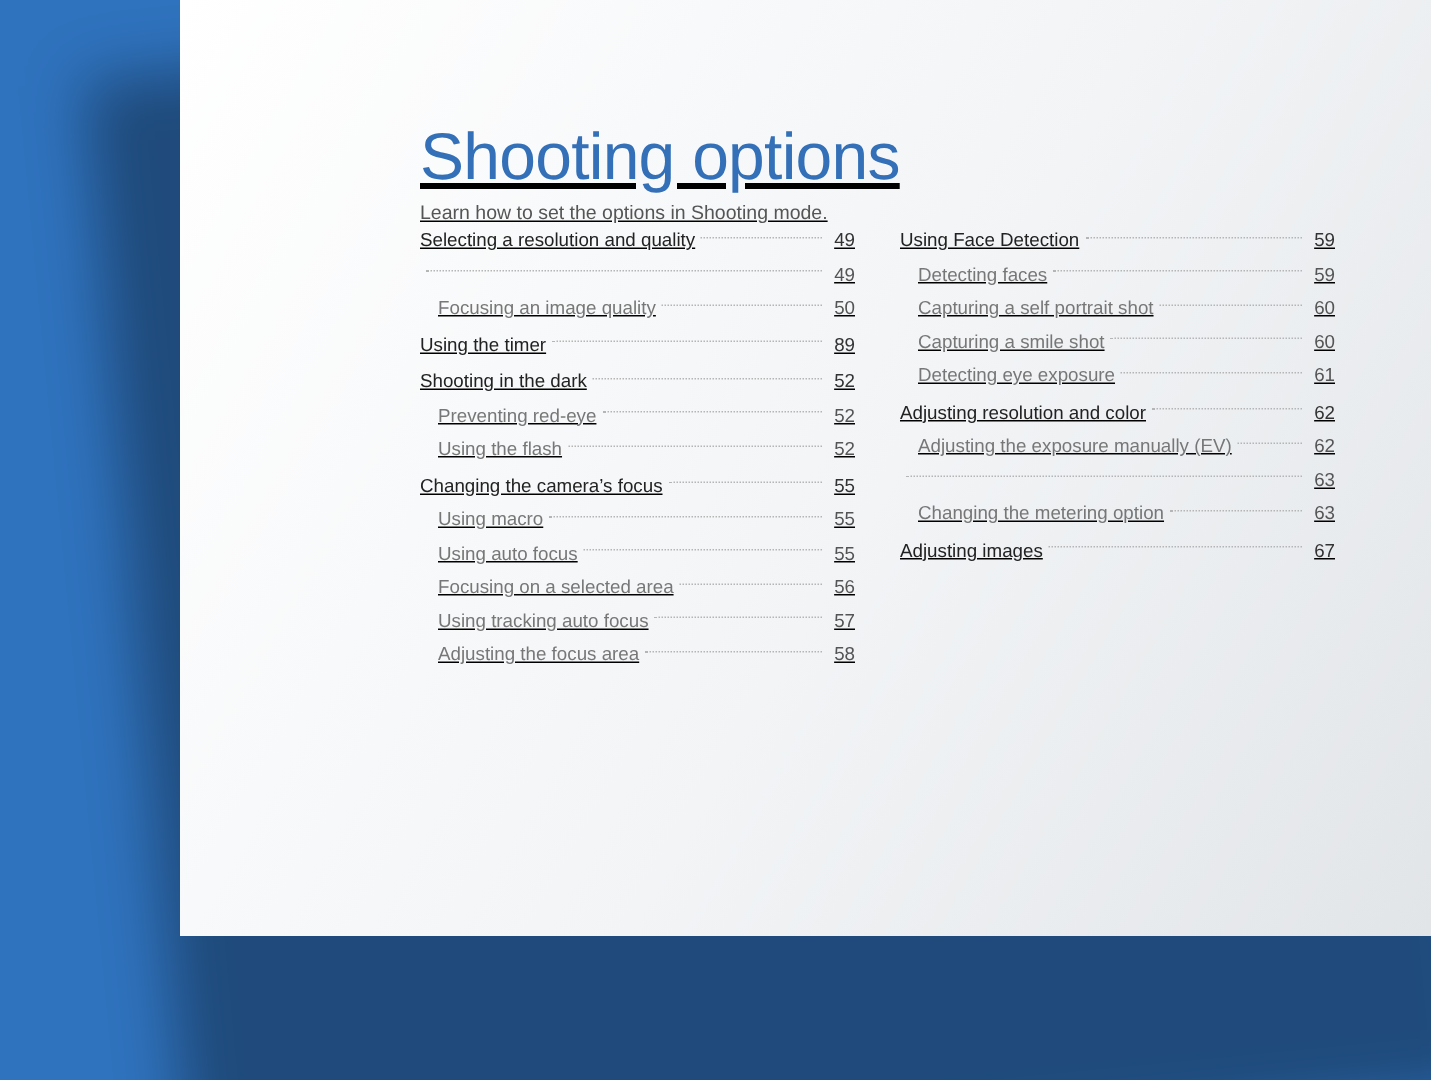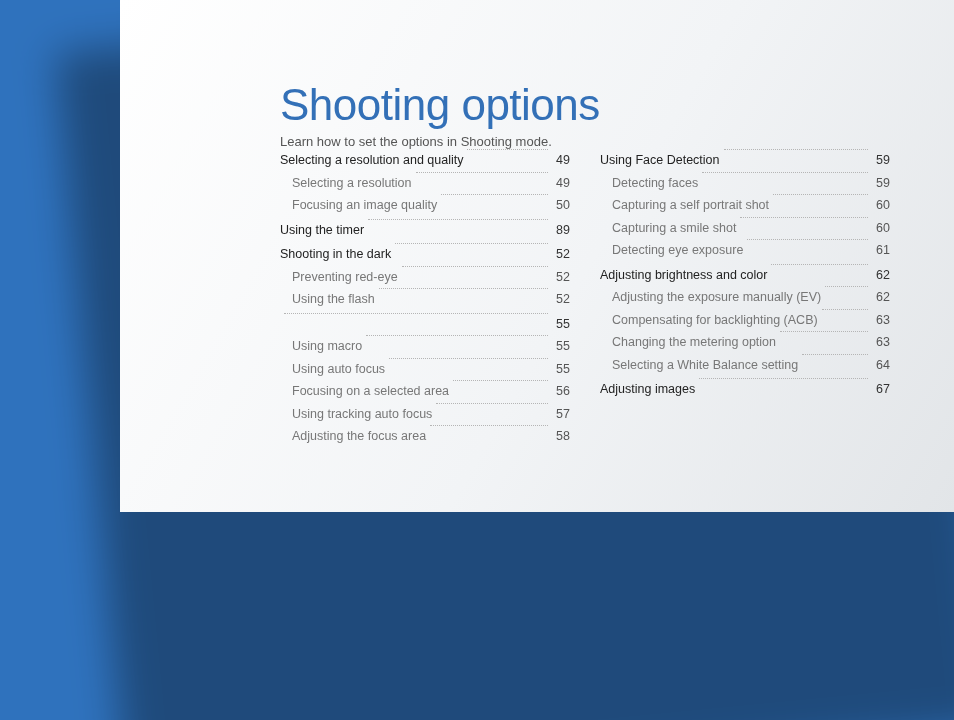--- a/index.html
+++ b/index.html
@@ -15,23 +15,24 @@
     left: 90px; top: 10px;
     width: 870px; height: 760px;
     background: rgba(0,0,0,0.35);
     transform: rotate(-5.5deg);
     filter: blur(20px);
     z-index: 1;
   }
   .page {
     position: absolute;
     left: 120px; top: 0;
-    width: 834px; height: 512px;
+    width: 834px; height: 624px;
     background: linear-gradient(120deg, #ffffff 0%, #f2f4f6 55%, #e2e5e8 100%);
     z-index: 2;
+    text-decoration: underline;
   }
   .content {
     padding: 80px 50px 0 160px;
   }
   h1 {
     font-size: 44px;
     font-weight: 300;
     color: #3370b7;
     letter-spacing: -0.5px;
     margin-bottom: 4px;
@@ -43,21 +44,21 @@
   .cols {
     display: flex;
     gap: 30px;
   }
   .col {
     width: 290px;
   }
   .section { margin-bottom: 2px; }
   .row {
     display: flex;
-    align-items: flex-start;
+    align-items: center;
     font-size: 12.5px;
     line-height: 1.8;
     color: #444;
     white-space: nowrap;
   }
   .row.head .label { color: #222; font-weight: 500; }
   .row.sub  .label { color: #777; padding-left: 12px; }
   .row .label { flex: 0 0 auto; }
   .row .dots {
     flex: 1 1 auto;
@@ -78,21 +79,20 @@
     <div class="subtitle">Learn how to set the options in Shooting mode.</div>
     <div class="cols">
         <div class="col">
           <div class="section">
             <div class="row head">
               <span class="label">Selecting a resolution and quality</span>
               <span class="dots"></span>
               <span class="pg">49</span>
             </div>
             <div class="row sub">
-              <span class="label">Selecting a resolution</span>
               <span class="dots"></span>
               <span class="pg">49</span>
             </div>
             <div class="row sub">
               <span class="label">Focusing an image quality</span>
               <span class="dots"></span>
               <span class="pg">50</span>
             </div>
           </div>
           <div class="section">
@@ -114,20 +114,21 @@
               <span class="pg">52</span>
             </div>
             <div class="row sub">
               <span class="label">Using the flash</span>
               <span class="dots"></span>
               <span class="pg">52</span>
             </div>
           </div>
           <div class="section">
             <div class="row head">
+              <span class="label">Changing the camera’s focus</span>
               <span class="dots"></span>
               <span class="pg">55</span>
             </div>
             <div class="row sub">
               <span class="label">Using macro</span>
               <span class="dots"></span>
               <span class="pg">55</span>
             </div>
             <div class="row sub">
               <span class="label">Using auto focus</span>
@@ -174,43 +175,37 @@
               <span class="pg">60</span>
             </div>
             <div class="row sub">
               <span class="label">Detecting eye exposure</span>
               <span class="dots"></span>
               <span class="pg">61</span>
             </div>
           </div>
           <div class="section">
             <div class="row head">
-              <span class="label">Adjusting brightness and color</span>
+              <span class="label">Adjusting resolution and color</span>
               <span class="dots"></span>
               <span class="pg">62</span>
             </div>
             <div class="row sub">
               <span class="label">Adjusting the exposure manually (EV)</span>
               <span class="dots"></span>
               <span class="pg">62</span>
             </div>
             <div class="row sub">
-              <span class="label">Compensating for backlighting (ACB)</span>
               <span class="dots"></span>
               <span class="pg">63</span>
             </div>
             <div class="row sub">
               <span class="label">Changing the metering option</span>
               <span class="dots"></span>
               <span class="pg">63</span>
-            </div>
-            <div class="row sub">
-              <span class="label">Selecting a White Balance setting</span>
-              <span class="dots"></span>
-              <span class="pg">64</span>
             </div>
           </div>
           <div class="section">
             <div class="row head">
               <span class="label">Adjusting images</span>
               <span class="dots"></span>
               <span class="pg">67</span>
             </div>
           </div>
         </div>

